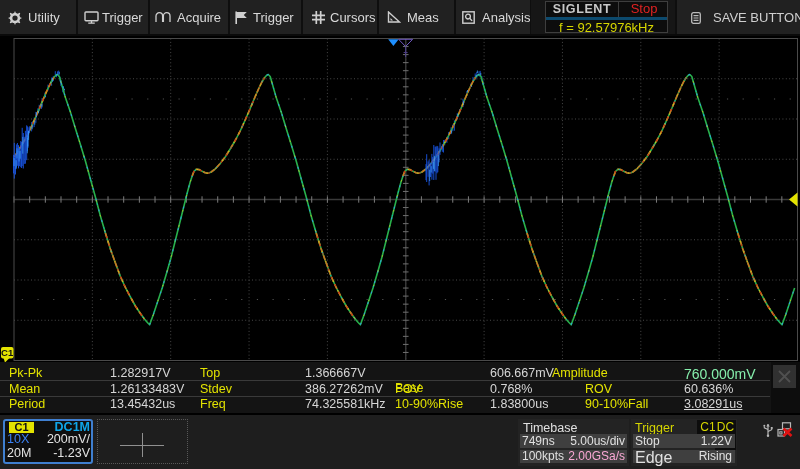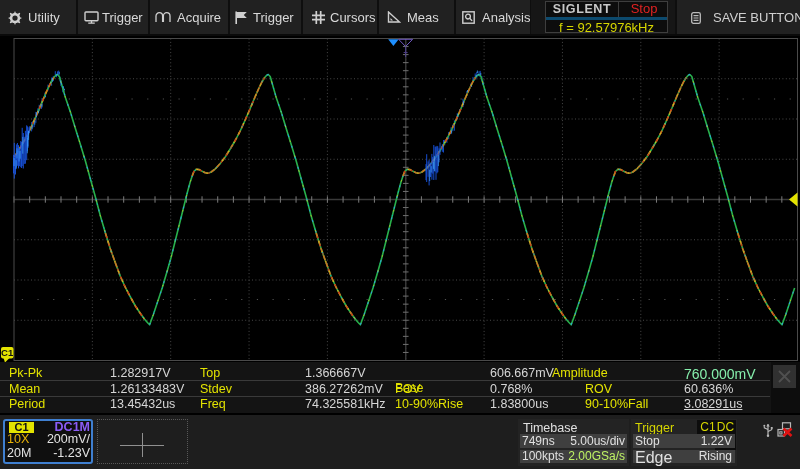--- a/index.html
+++ b/index.html
@@ -135,39 +135,39 @@
 <div class="abs" style="left:110px;top:396.5px;font-size:12.5px;color:#d6d6d6;white-space:nowrap;">13.45432us</div>
 <div class="abs" style="left:200px;top:396.5px;font-size:12.5px;color:#e3e300;white-space:nowrap;">Freq</div>
 <div class="abs" style="left:305px;top:396.5px;font-size:12.5px;color:#d6d6d6;white-space:nowrap;">74.325581kHz</div>
 <div class="abs" style="left:395px;top:396.5px;font-size:12.5px;color:#e3e300;white-space:nowrap;">10-90%Rise</div>
 <div class="abs" style="left:490px;top:396.5px;font-size:12.5px;color:#d6d6d6;white-space:nowrap;">1.83800us</div>
 <div class="abs" style="left:585px;top:396.5px;font-size:12.5px;color:#e3e300;white-space:nowrap;">90-10%Fall</div>
 <div class="abs" style="left:684px;top:396.5px;font-size:12.5px;color:#d6d6d6;white-space:nowrap;text-decoration:underline;">3.08291us</div>
 <div class="abs" style="left:0;top:415px;width:800px;height:54px;background:#1e1e1e;">
   <div class="abs" style="left:3px;top:4px;width:90px;height:45px;background:#0f0f0f;border:2px solid #3f7fd0;border-radius:3px;">
     <div class="abs" style="left:4px;top:1px;width:25px;height:11px;background:#e3e300;text-align:center;font-size:11px;font-weight:bold;color:#111;line-height:11px;">C1</div>
-    <div class="abs" style="right:1px;top:-1px;font-size:12.5px;font-weight:bold;color:#8b5cf6;">DC1M</div>
-    <div class="abs" style="left:2px;top:11px;font-size:12.5px;color:#eab308;">10X</div>
+    <div class="abs" style="right:1px;top:-1px;font-size:12.5px;font-weight:bold;color:#0ea5e9;">DC1M</div>
+    <div class="abs" style="left:2px;top:11px;font-size:12.5px;color:#3b82f6;">10X</div>
     <div class="abs" style="right:1px;top:11px;font-size:12.5px;color:#e2e2e2;">200mV/</div>
     <div class="abs" style="left:2px;top:24.5px;font-size:12.5px;color:#e2e2e2;">20M</div>
     <div class="abs" style="right:1px;top:24.5px;font-size:12.5px;color:#e2e2e2;">-1.23V</div>
   </div>
   <div class="abs" style="left:97px;top:4px;width:91px;height:45px;border:1px dotted #585858;">
     <div class="abs" style="left:22px;top:24.5px;width:44px;height:1px;background:#909090;"></div>
     <div class="abs" style="left:44px;top:13px;width:1px;height:24px;background:#909090;"></div>
   </div>
   <div class="abs" style="left:518px;top:4px;width:111px;height:47px;background:#232323;">
     <div class="abs" style="left:5px;top:1.5px;font-size:12.5px;color:#e0e0e0;">Timebase</div>
     <div class="abs" style="left:2px;top:15px;width:107px;height:13.5px;background:#3f3f3f;">
       <span class="abs" style="left:2px;top:-0.5px;font-size:12px;color:#e0e0e0;">749ns</span>
       <span class="abs" style="right:2px;top:-0.5px;font-size:12px;color:#e0e0e0;">5.00us/div</span>
     </div>
     <div class="abs" style="left:2px;top:30.5px;width:107px;height:13.5px;background:#3f3f3f;">
       <span class="abs" style="left:2px;top:-0.5px;font-size:12px;color:#e0e0e0;text-align:right;">100kpts</span>
-      <span class="abs" style="right:2px;top:-0.5px;font-size:12px;color:#bef264;">2.00GSa/s</span>
+      <span class="abs" style="right:2px;top:-0.5px;font-size:12px;color:#f9a8d4;">2.00GSa/s</span>
     </div>
   </div>
   <div class="abs" style="left:631px;top:4px;width:106px;height:47px;background:#232323;">
     <div class="abs" style="left:4px;top:1.5px;font-size:12.5px;color:#d6d600;">Trigger</div>
     <div class="abs" style="left:66px;top:1px;width:22px;height:14px;background:#0d0d0d;text-align:center;font-size:12px;color:#d6d600;line-height:14px;">C1</div>
     <div class="abs" style="left:84px;top:1px;width:21px;height:30px;background:#0d0d0d;text-align:center;font-size:12px;color:#d6d600;line-height:14px;">DC</div>
     <div class="abs" style="left:2px;top:15px;width:102px;height:13.5px;background:#3f3f3f;">
       <span class="abs" style="left:2px;top:-0.5px;font-size:12px;color:#e0e0e0;">Stop</span>
       <span class="abs" style="right:3px;top:-0.5px;font-size:12px;color:#e0e0e0;">1.22V</span>
     </div>

